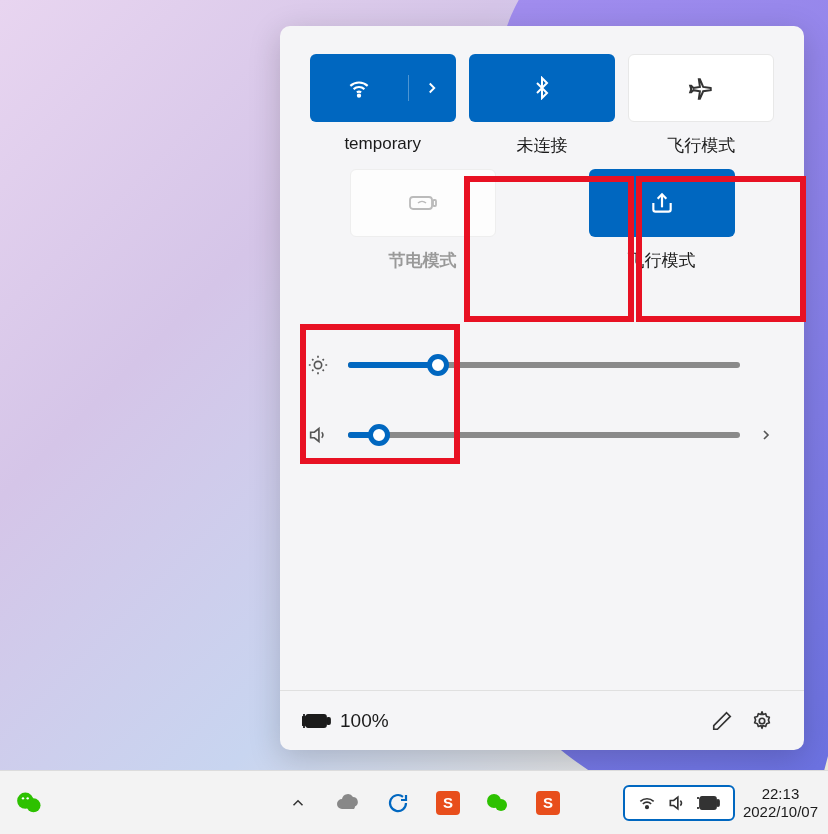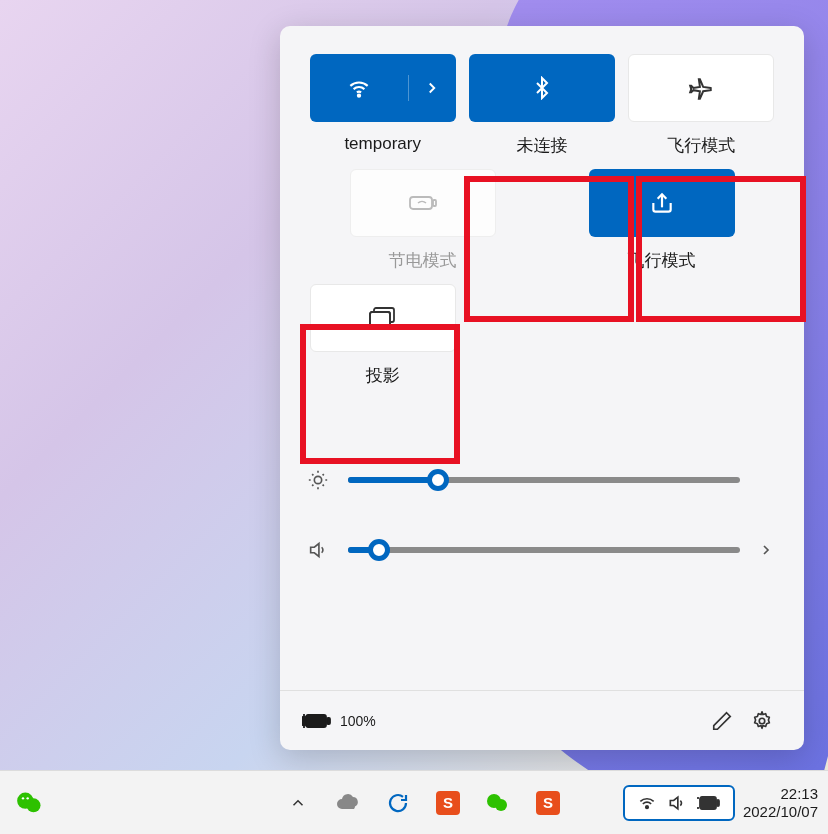--- a/index.html
+++ b/index.html
@@ -56,21 +56,21 @@
   cursor: pointer;
   position: relative;
 }
 .tile.active { background: #0067c0; color: #fff; }
 .tile.inactive { background: #fff; color: #333; border: 1px solid #e8e8e8; }
 .tile.disabled { background: #fdfdfd; color: #bbb; border: 1px solid #eee; }
 .tile.split { padding: 0; display: flex; }
 .tile.split .left { flex: 0 0 68%; display: flex; align-items: center; justify-content: center; border-right: 1px solid rgba(255,255,255,0.3); }
 .tile.split .right { flex: 1; display: flex; align-items: center; justify-content: center; }
 .tile-label { font-size: 17px; color: #1b1b1b; }
-.tile-label.disabled-text { color: #999; }
+.tile-label.disabled-text { color: #999; font-weight: bold; }
 .red-box {
   position: absolute;
   border: 6px solid #e81123;
   pointer-events: none;
 }
 .red-box.rb1 { left: 464px; top: 176px;  width: 170px; height: 146px; }
 .red-box.rb2 { left: 636px; top: 176px;  width: 170px; height: 146px; }
 .red-box.rb3 { left: 300px; top: 324px;  width: 160px; height: 140px; }
 .sliders { padding: 0 26px; margin-top: 36px; }
 .slider-row { display: flex; align-items: center; gap: 18px; height: 70px; }
@@ -100,21 +100,21 @@
 .slider-chevron { width: 20px; color: #555; }
 .panel-footer {
   position: absolute;
   bottom: 0; left: 0; right: 0;
   height: 60px;
   border-top: 1px solid #e0e0e0;
   display: flex;
   align-items: center;
   padding: 0 22px;
 }
-.battery-status { display: flex; align-items: center; gap: 8px; font-size: 14px; color: #1b1b1b; }
+.battery-status { display: flex; align-items: center; gap: 8px; font-size: 19px; color: #1b1b1b; }
 .footer-spacer { flex: 1; }
 .footer-btn { width: 40px; height: 40px; display: flex; align-items: center; justify-content: center; color: #333; cursor: pointer; border-radius: 4px; }
 .taskbar {
   position: absolute;
   bottom: 0; left: 0; right: 0;
   height: 64px;
   background: #f3f3f3;
   border-top: 1px solid #dcdcdc;
   display: flex;
   align-items: center;
@@ -132,21 +132,21 @@
 .tb-right { position: absolute; right: 10px; display: flex; align-items: center; gap: 4px; }
 .sys-tray {
   display: flex;
   align-items: center;
   gap: 10px;
   background: #fff;
   border: 2px solid #0067c0;
   border-radius: 6px;
   padding: 6px 12px;
 }
-.clock { text-align: right; font-size: 15px; line-height: 1.2; color: #1b1b1b; margin-left: 4px; }
+.clock { text-align: center; font-size: 15px; line-height: 1.2; color: #1b1b1b; margin-left: 4px; }
 svg { display: block; }
 </style>
 </head>
 <body>
 
 <div class="wallpaper-shape"></div>
 
 <div class="quick-settings-panel">
   <div class="tiles-area">
 
@@ -221,37 +221,20 @@
                 <path d="M8 8l4-4 4 4"></path>
                 <path d="M12 4v12"></path>
               </svg>
           </span>
         </div>
         <div class="tile-label">飞行模式</div>
       </div>
 
     </div>
 
-    <div class="tile-row">
-
-      <div class="tile-wrap">
-        <div class="tile inactive">
-          <span>
-            <svg width="30" height="24" viewBox="0 0 30 24" fill="none" stroke="#333" stroke-width="1.8">
-                <rect x="6" y="2" width="20" height="14" rx="2"></rect>
-                <rect x="2" y="6" width="20" height="14" rx="2" fill="#fff"></rect>
-                <rect x="2" y="6" width="20" height="14" rx="2"></rect>
-              </svg>
-          </span>
-        </div>
-        <div class="tile-label">投影</div>
-      </div>
-      <div class="tile-wrap" style="visibility:hidden"></div>
-      <div class="tile-wrap" style="visibility:hidden"></div>
-    </div>
   </div>
 
   <div class="sliders">
     <div class="slider-row">
       <div class="slider-icon">
         <svg width="22" height="22" viewBox="0 0 24 24" fill="none" stroke="#555" stroke-width="1.8">
             <circle cx="12" cy="12" r="4"></circle>
             <path d="M12 2v2M12 20v2M4 12H2M22 12h-2M5.6 5.6l1.4 1.4M17 17l1.4 1.4M17 7l1.4-1.4M5.6 18.4L7 17"></path>
           </svg>
       </div>

